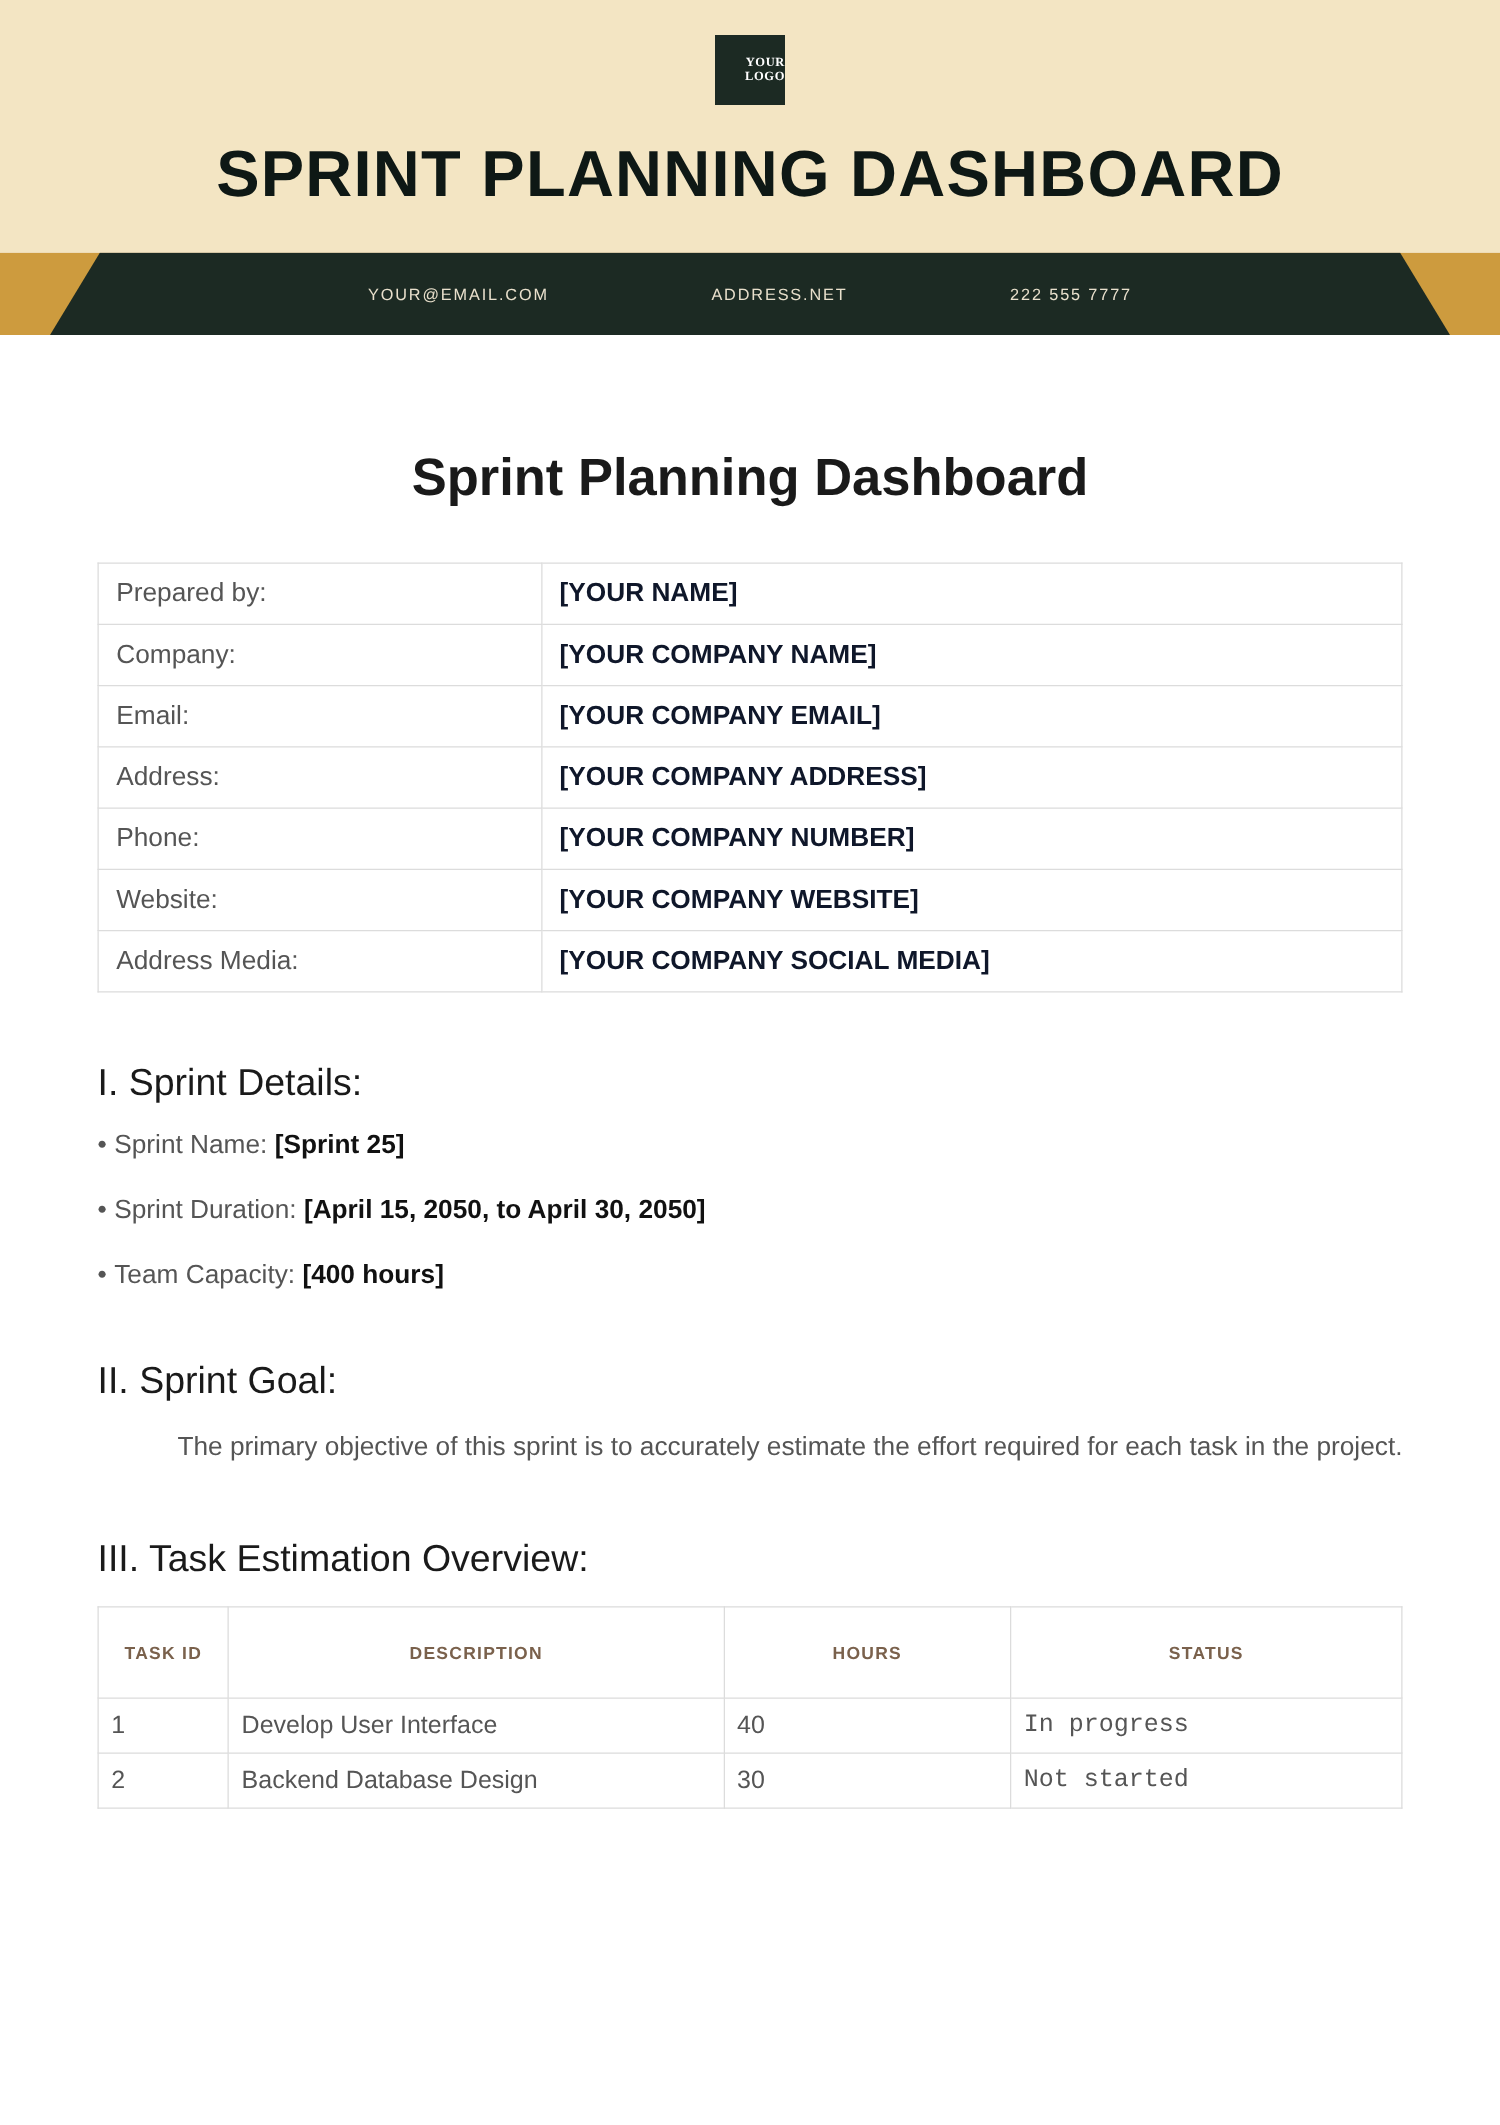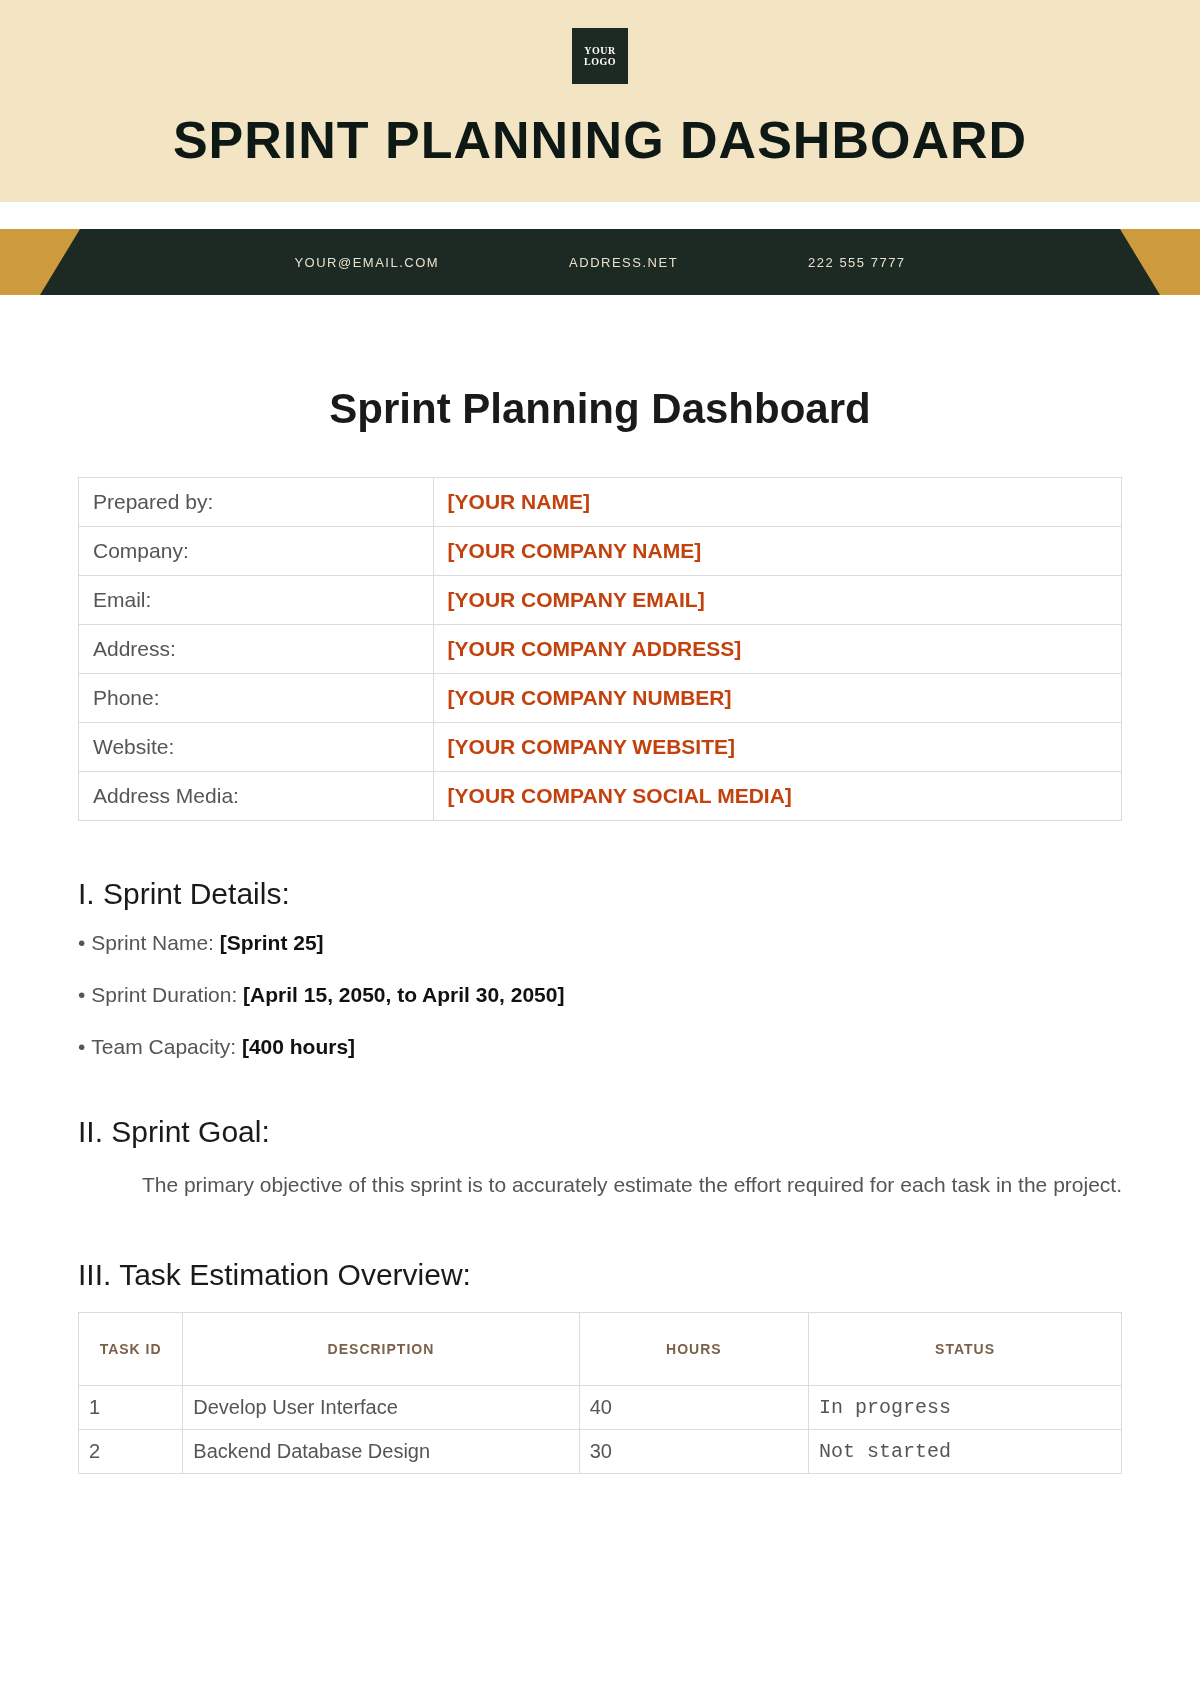--- a/index.html
+++ b/index.html
@@ -27,30 +27,30 @@
   .logo-box{
     width:56px;height:56px;
     margin:0 auto 26px auto;
     background:var(--darkgreen);
     display:flex;align-items:center;justify-content:center;
     color:#fff;
     font-size:10px;
     line-height:1.1;
     letter-spacing:0.5px;
     font-weight:600;
-    text-align:center;
+    text-align:right;
     font-family:Georgia,"Times New Roman",serif;
   }
   .hero-title{
     font-weight:900;
     font-size:52px;
     letter-spacing:1px;
     color:#0e1815;
   }
-  .band-wrap{height:66px;position:relative;margin-top:27px;}
+  .band-wrap{height:66px;position:relative;}
   .gold-band{
     position:absolute;inset:0;
     background:var(--gold);
     clip-path:polygon(0 0, 100% 0, 100% 100%, 0 100%);
   }
   .dark-band{
     position:absolute;
     left:40px;right:40px;top:0;bottom:0;
     background:var(--darkgreen);
     clip-path:polygon(40px 0, calc(100% - 40px) 0, 100% 100%, 0 100%);
@@ -79,21 +79,21 @@
     padding:12px 14px;
     margin-left:23px;
   }
   table.info td.label{
     width:34%;
     color:var(--muted);
     font-weight:400;
   }
   table.info td.val{
     font-weight:700;
-    color:#c2410c;
+    color:#0f172a;
   }
   h2.sect{
     font-size:30px;
     font-weight:400;
     margin:56px 0 20px 0;
   }
   .detail-line{
     font-size:21px;
     color:var(--muted);
     margin:0 0 28px 0;

